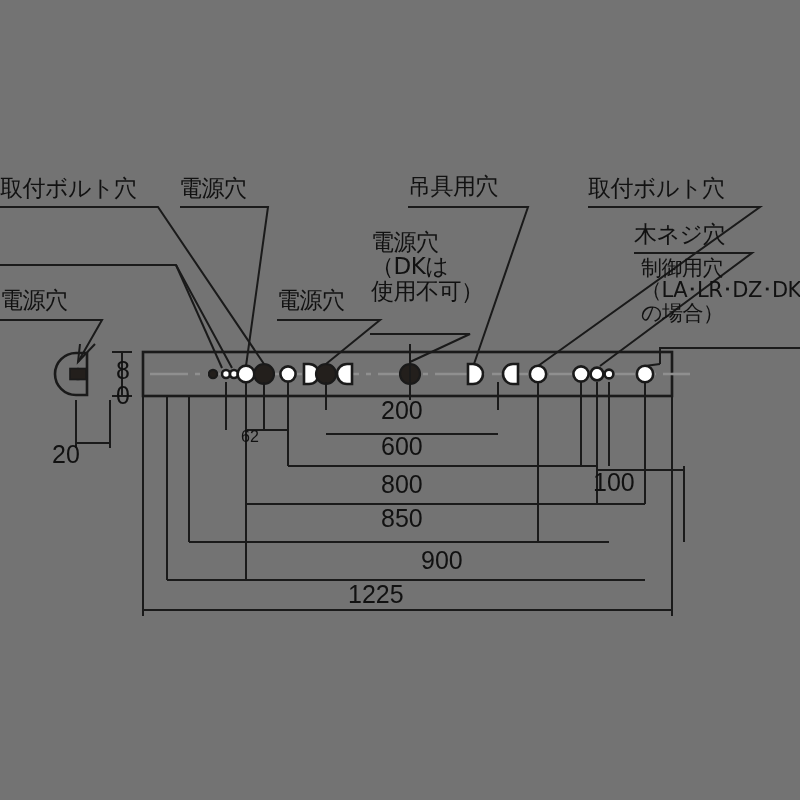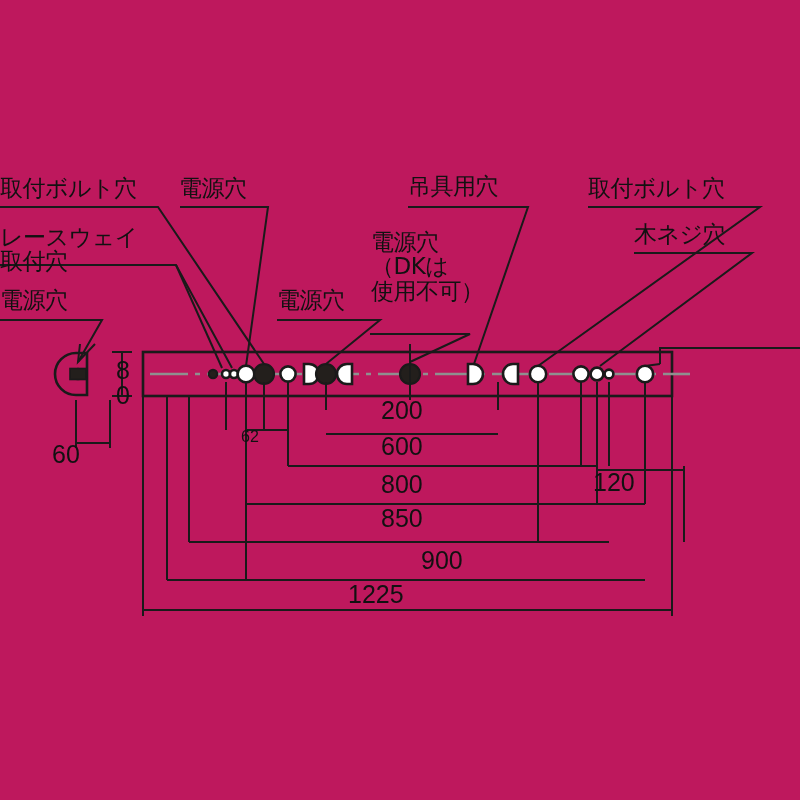--- a/index.html
+++ b/index.html
@@ -4,21 +4,21 @@
 <style>
   html, body {
     margin: 0;
     padding: 0;
     background: #ffffff;
   }
   #root {
     position: relative;
     width: 800px;
     height: 800px;
-    background: #be185d;
+    background: #737373;
     font-family: "Liberation Sans", "DejaVu Sans", sans-serif;
     overflow: hidden;
   }
   #svg-drawing {
     position: absolute;
     left: 0; top: 0;
     width: 800px;
     height: 800px;
   }
   .lbl {
@@ -197,51 +197,52 @@
       <path class="stroke-thin" d="M 597,466 L 597,504"></path>
       <path class="stroke-thin" d="M 684,466 L 684,542"></path>
       <path class="stroke-thin" d="M 597,470 L 684,470"></path>
     </g>
   </svg>
 
   <div class="lbl lbl-jp" style="left:0px; top:176px;">取付ボルト穴</div>
 
   <div class="lbl lbl-jp" style="left:179px; top:176px;">電源穴</div>
 
-  <div class="lbl lbl-jp" style="left:0px; top:225px;">レースウェイ
-取付穴</div>
 
   <div class="lbl lbl-jp" style="left:0px; top:288px;">電源穴</div>
 
   <div class="lbl lbl-jp" style="left:277px; top:288px;">電源穴</div>
 
   <div class="lbl lbl-jp" style="left:371px; top:230px;">電源穴
 （DKは
 使用不可）</div>
 
   <div class="lbl lbl-jp" style="left:408px; top:176px;font-family:Liberation Mono, monospace;">吊具用穴</div>
 
   <div class="lbl lbl-jp" style="left:588px; top:176px;">取付ボルト穴</div>
 
   <div class="lbl lbl-jp" style="left:634px; top:222px;">木ネジ穴</div>
 
+  <div class="lbl lbl-jp" style="left:641px; top:257px; font-size:21px;">制御用穴
+（LA･LR･DZ･DK
+の場合）</div>
 
   <div class="vert" style="left:108px; top:356px;">80</div>
 
-  <div class="dim" style="left:52px; top:440px;">60</div>
+  <div class="dim" style="left:52px; top:440px;">20</div>
 
   <div class="dim dim-small" style="left:241px; top:428px;">62</div>
 
   <div class="dim" style="left:381px; top:396px;">200</div>
 
   <div class="dim" style="left:381px; top:432px;text-align:center;">600</div>
 
   <div class="dim" style="left:381px; top:470px;">800</div>
 
   <div class="dim" style="left:381px; top:504px;">850</div>
 
   <div class="dim" style="left:381px; top:546px;margin-left:40px;">900</div>
 
   <div class="dim" style="left:348px; top:580px;text-align:center;">1225</div>
 
-  <div class="dim" style="left:593px; top:468px;">120</div>
+  <div class="dim" style="left:593px; top:468px;">100</div>
 
 </div>
 
 </body></html>

